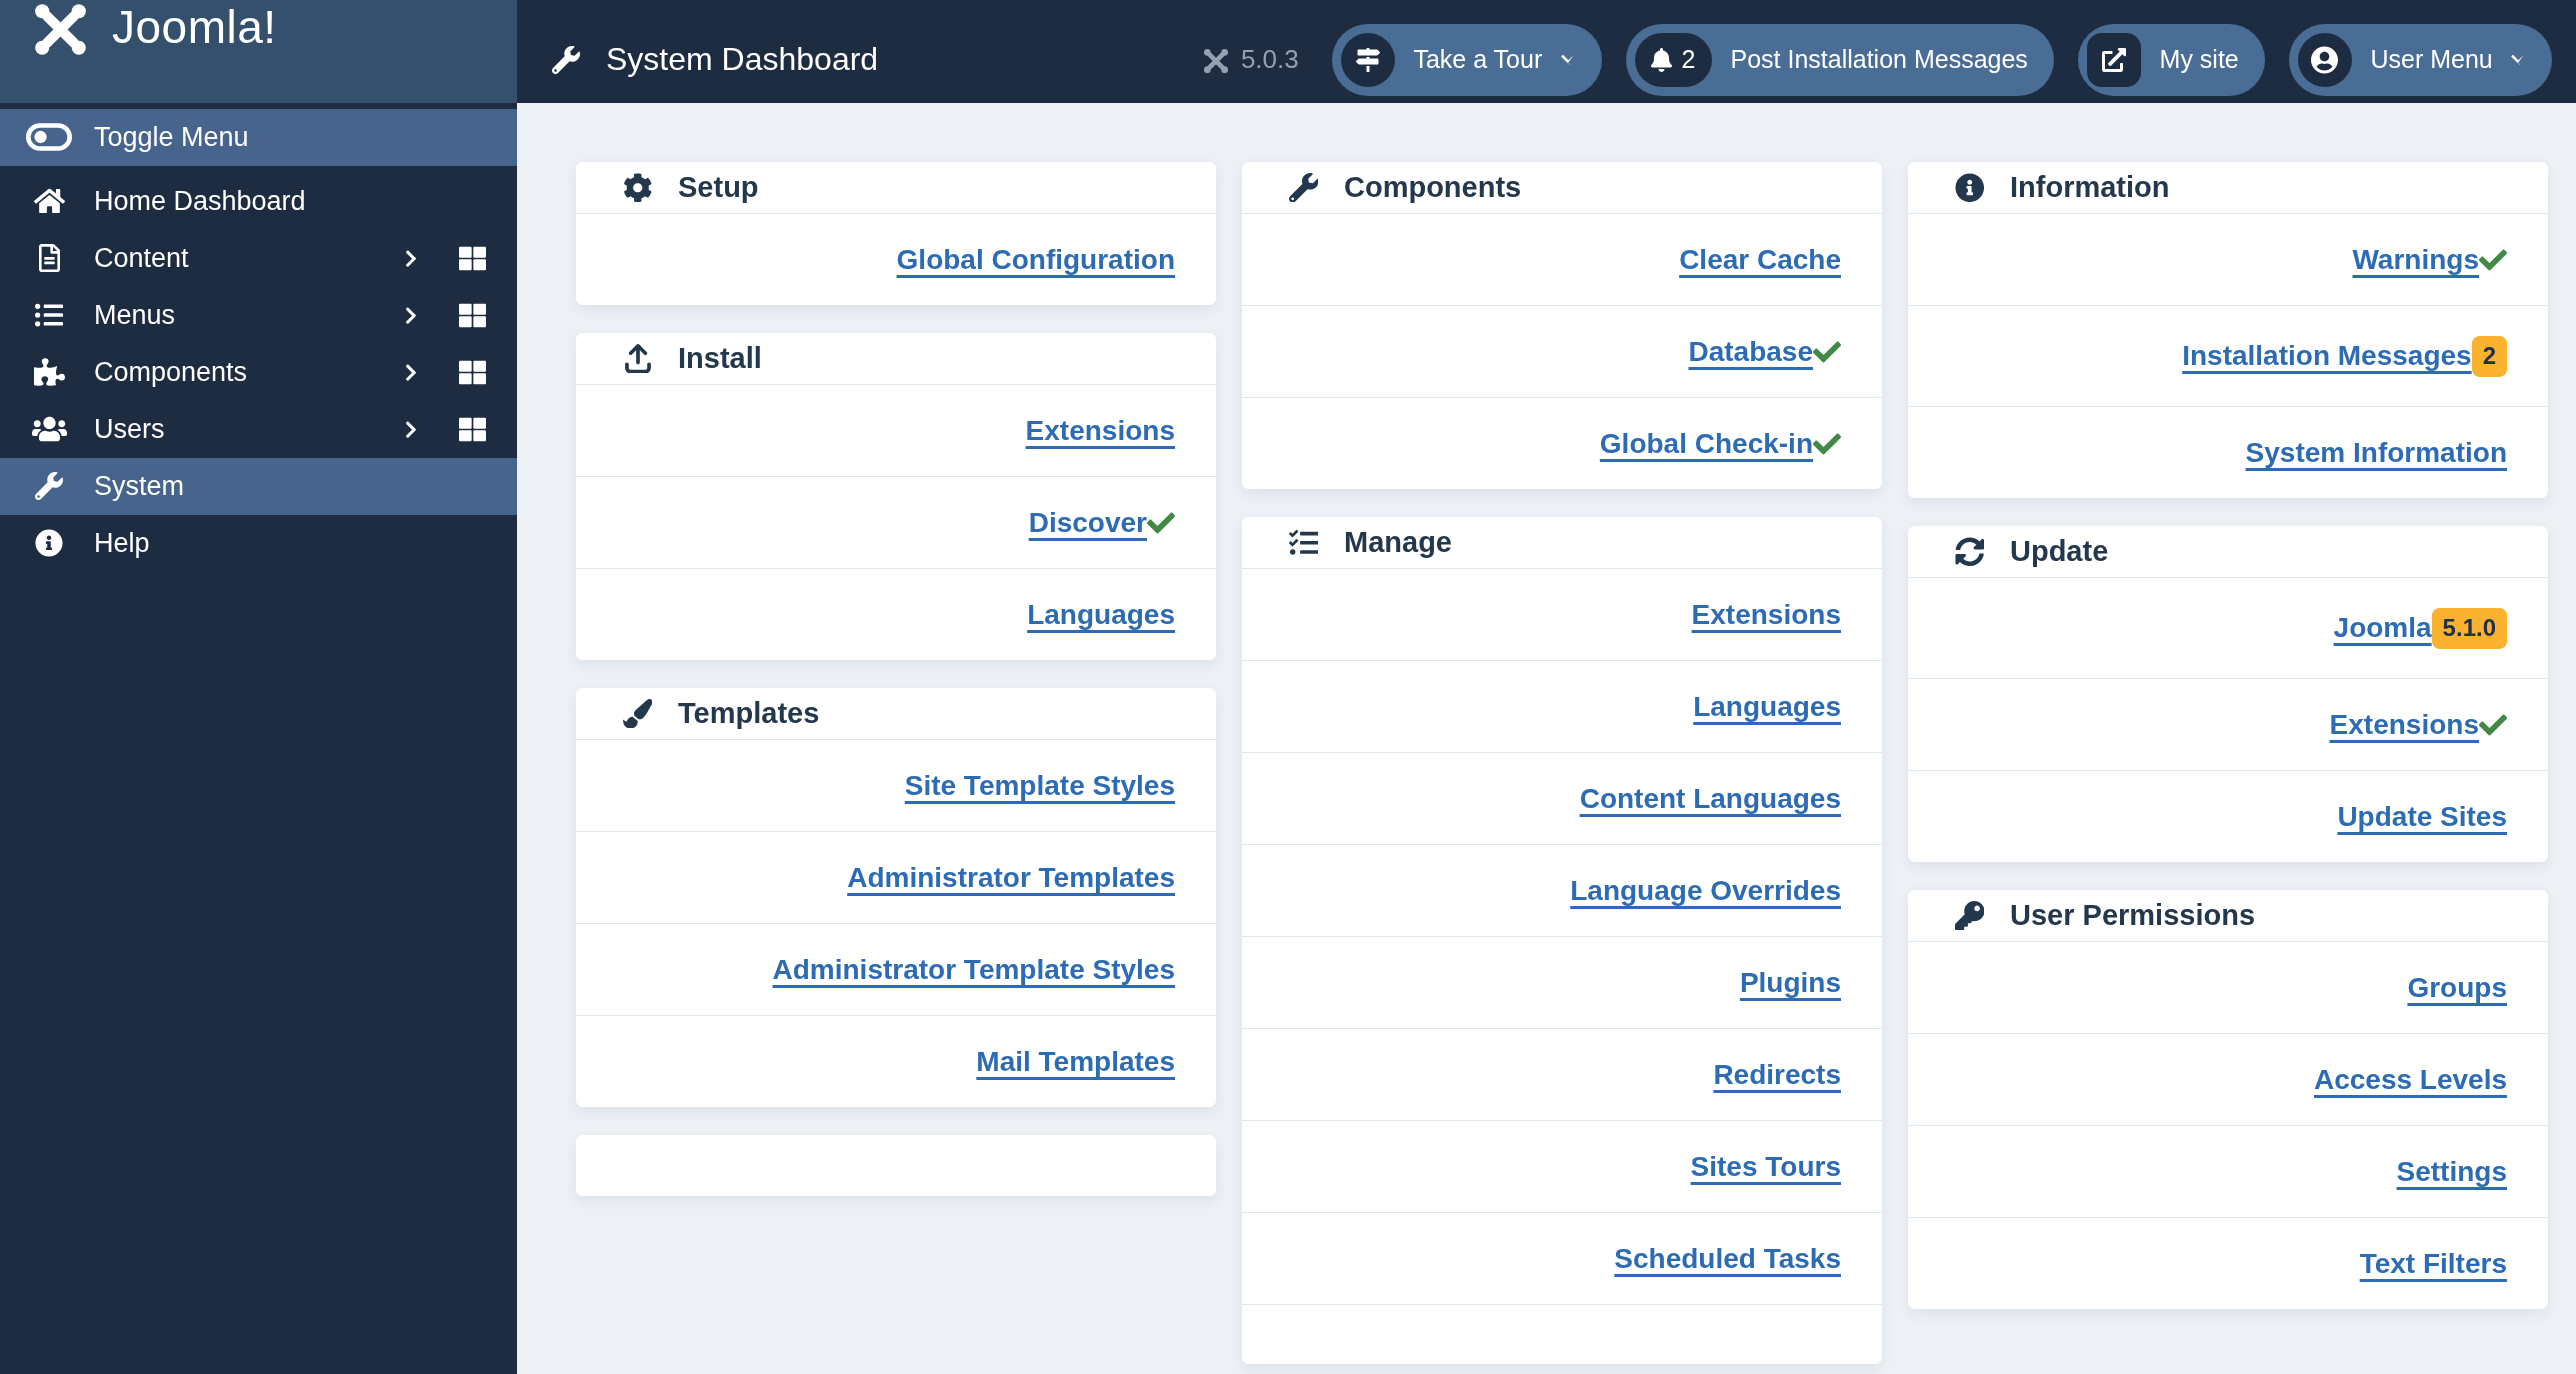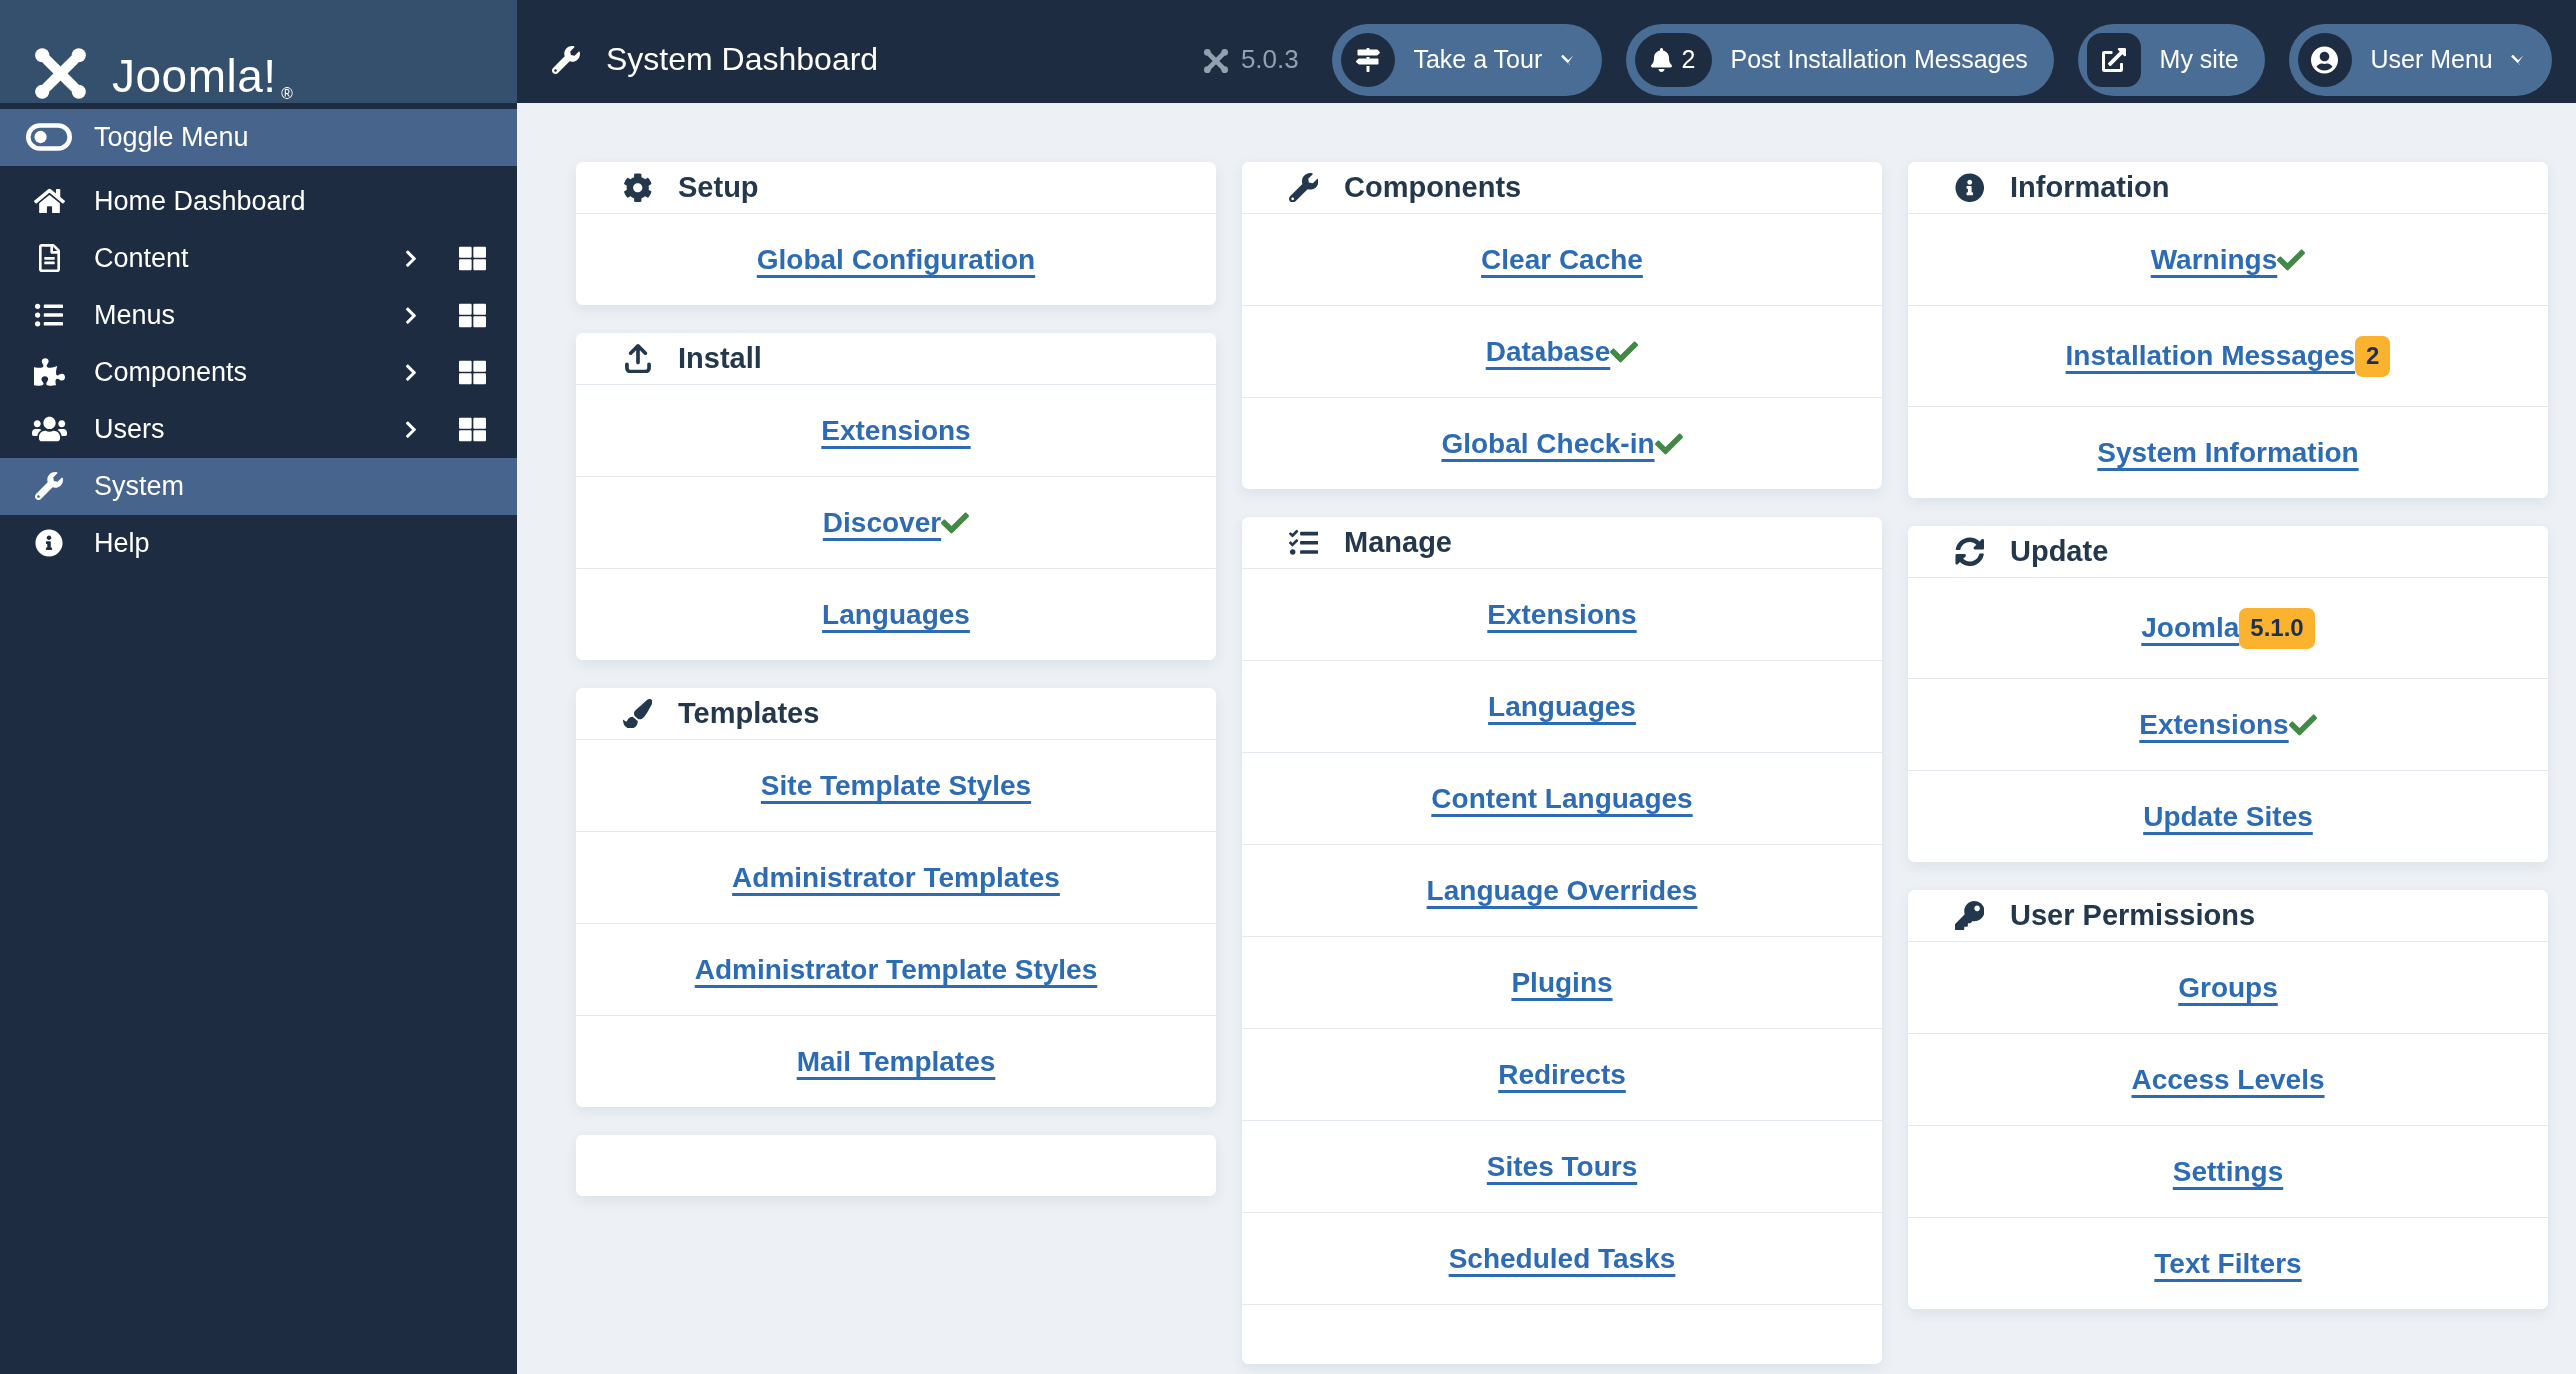--- a/index.html
+++ b/index.html
@@ -7,21 +7,21 @@
     --header-bg:#1e2c41; --pill-bg:#4a6d95; --page-bg:#edf1f6; --card-bg:#ffffff;
     --link:#2d6cb4; --heading:#24384d; --check-green:#438945;
     --badge-bg:#fbb32f; --badge-text:#20304a; --version-text:#93a0b0; --divider:#e2e7ee;
   }
   *{box-sizing:border-box;margin:0;padding:0}
   html,body{width:2576px;height:1375px;overflow:hidden}
   body{font-family:"Liberation Sans",sans-serif;background:var(--page-bg);position:relative}
 
   
   aside.sidebar{position:absolute;left:0;top:0;bottom:0;width:517px;background:var(--sidebar-bg);color:#fff;z-index:2}
-  .logo-band{height:103px;background:var(--logo-band-bg);display:flex;align-items:flex-end;padding-left:31px}
+  .logo-band{height:103px;background:var(--logo-band-bg);display:flex;align-items:flex-start;padding-left:31px}
   .logo-text{font-size:46px;margin-left:22px;font-weight:400;letter-spacing:0.5px}
   .logo-band sup{font-size:15.7px;margin:-28px 0 0 4.6px}
   nav.side-nav{margin-top:5.5px}
   .nav-item{height:57px;display:flex;align-items:center;padding:0 31px 0 26px;font-size:27px;font-weight:500;cursor:pointer;white-space:nowrap}
   .nav-item.toggle,.nav-item.active{background:var(--highlight-bg)}
   .nav-item.toggle{margin-bottom:7.4px}
   .nav-ico{width:46px;display:flex;justify-content:center;margin-right:22px;flex:none}
   .nav-right{margin-left:auto;display:flex;align-items:center;gap:42px}
   .grid-btn{display:flex}
 
@@ -39,21 +39,21 @@
 
   
   main.dash{position:absolute;left:517px;top:103px;right:0;bottom:0;padding:59px 28px 0 59px;overflow:hidden}
   .cols{display:grid;grid-template-columns:1fr 1fr 1fr;gap:26px;align-items:start}
   .col{display:flex;flex-direction:column;gap:28px;min-width:0}
   .card{background:var(--card-bg);border-radius:6.5px;box-shadow:0 4.6px 13px rgba(25,45,80,.08)}
   .card.stub{height:61px}
   .card-h{display:flex;align-items:center;padding:9px 41px;border-bottom:1.8px solid var(--divider);color:var(--heading)}
   .card-ico{width:41px;display:flex;justify-content:center;margin-right:20px;color:var(--heading);flex:none}
   .card-title{font-size:29px;font-weight:700}
-  .row{display:flex;align-items:center;justify-content:center;padding:29.5px 41px;border-bottom:1.8px solid var(--divider)}
+  .row{display:flex;align-items:center;justify-content:flex-end;padding:29.5px 41px;border-bottom:1.8px solid var(--divider)}
   .row:last-child{border-bottom:0}
   .row.stub-row{height:55px}
   .link{color:var(--link);font-size:28px;font-weight:600;text-decoration:underline;text-underline-offset:5.5px;text-decoration-thickness:2.8px}
   .check{color:var(--check-green);display:flex}
   .badge{background:var(--badge-bg);color:var(--badge-text);font-size:24px;font-weight:700;padding:6.5px 11px;border-radius:7.4px}
 
   .ic{display:inline-flex;flex:none;align-items:center;justify-content:center}
   .ic svg{display:block}
 </style>
 </head>

